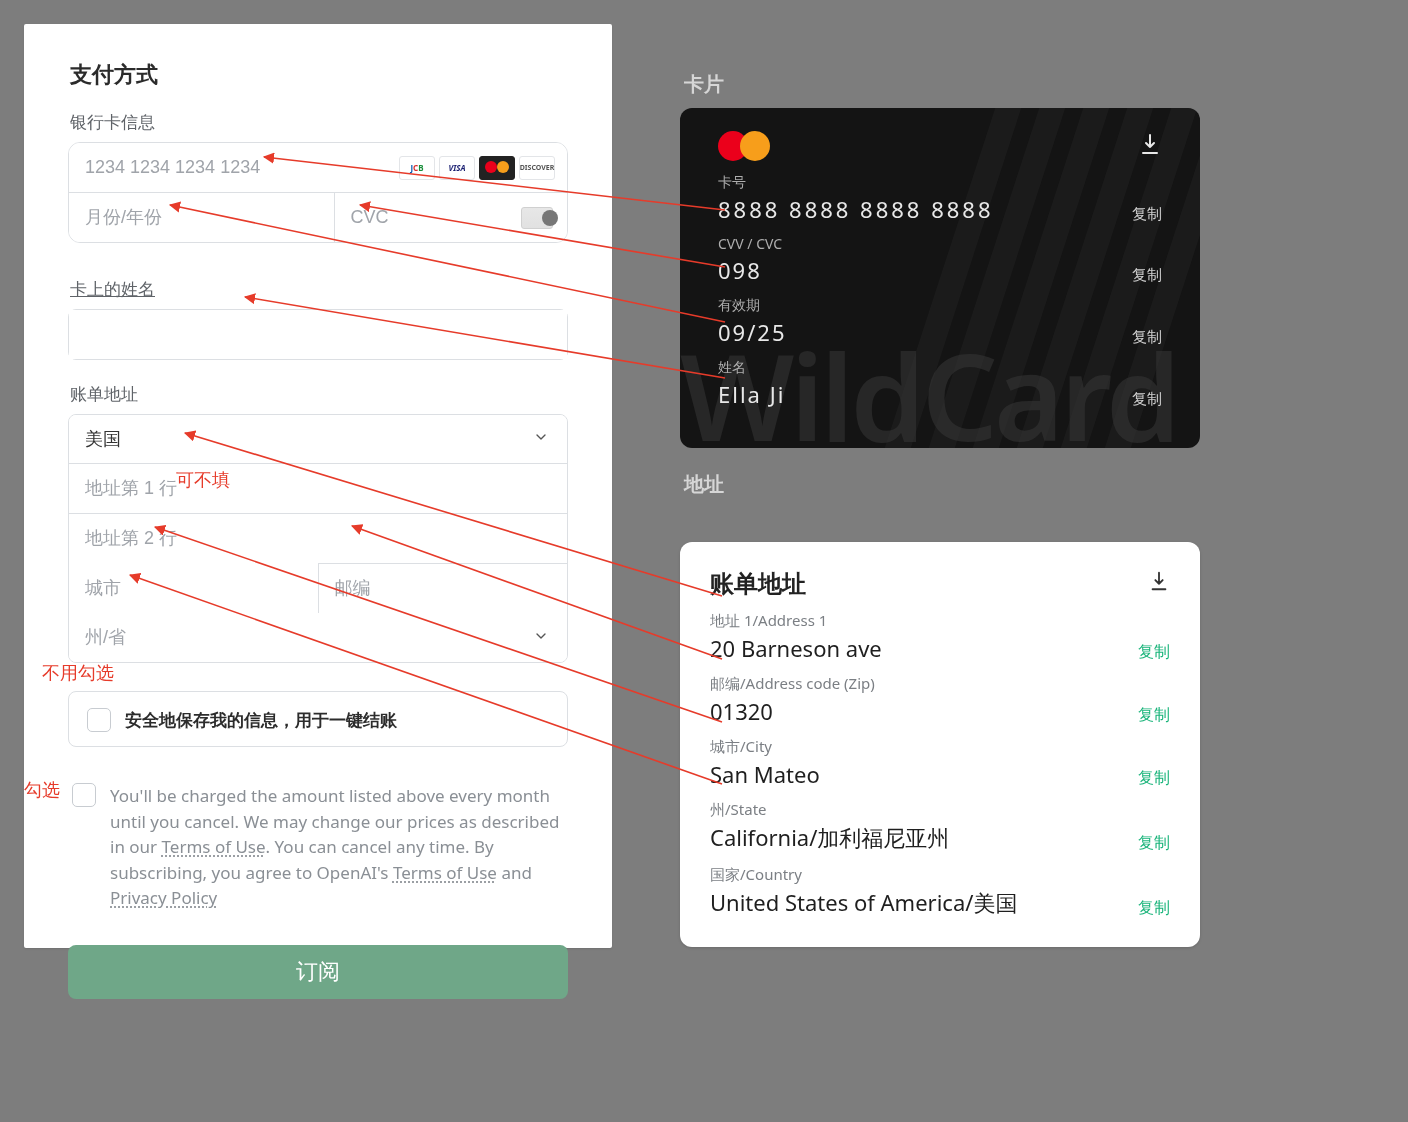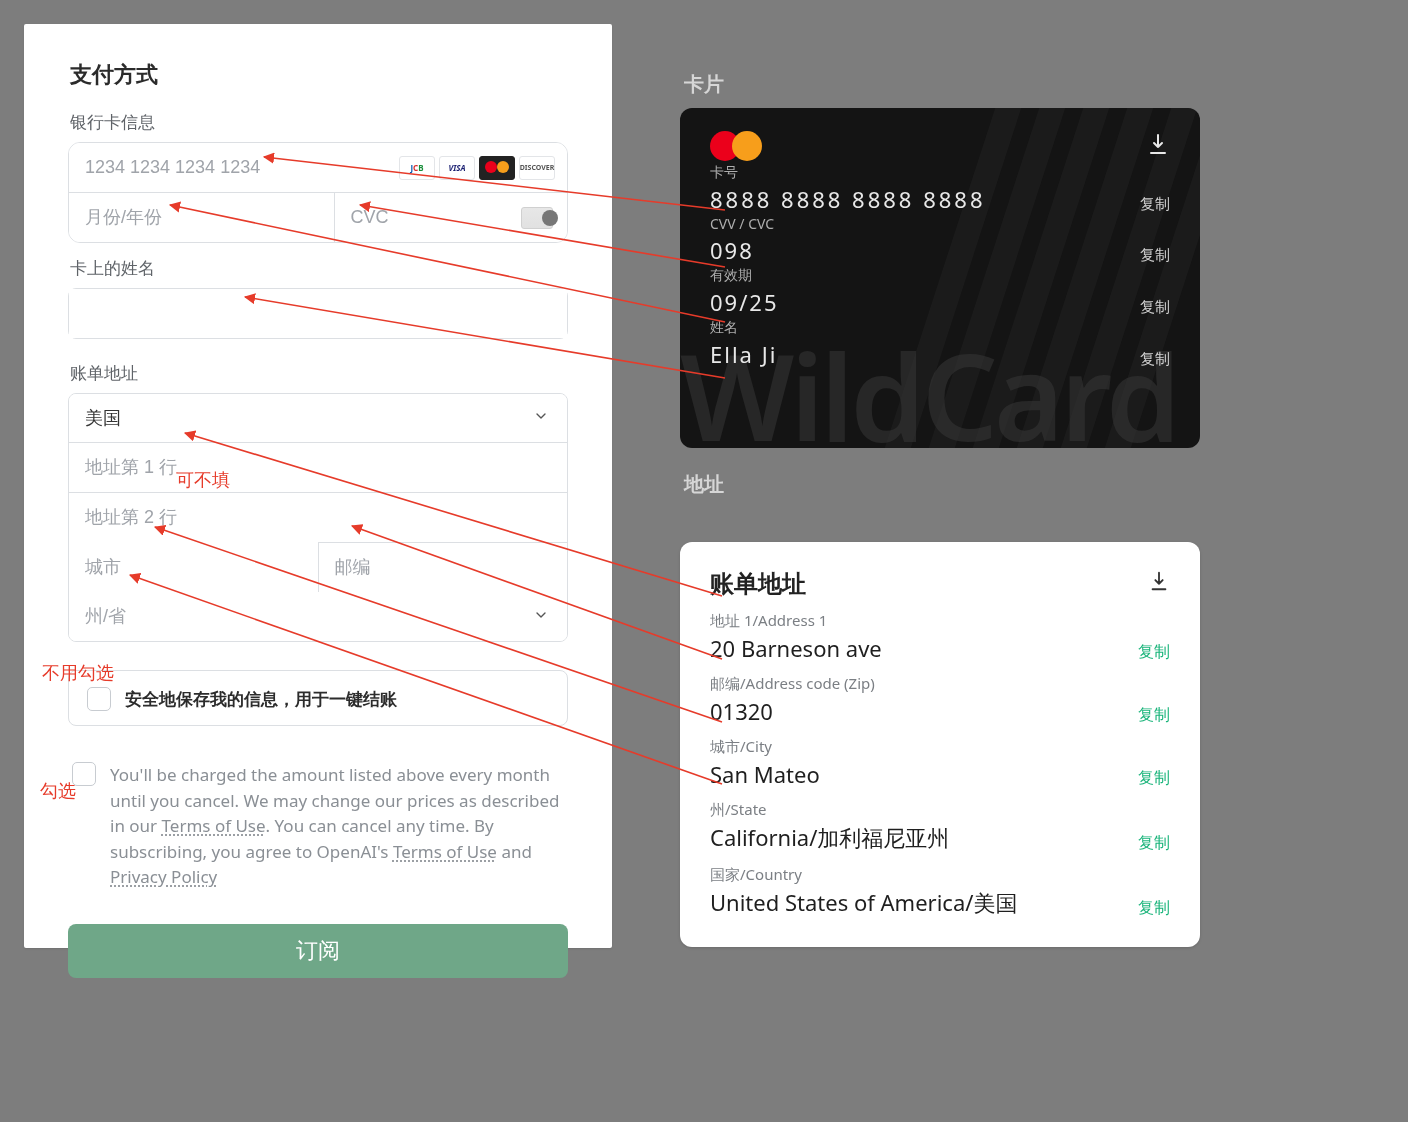--- a/index.html
+++ b/index.html
@@ -88,21 +88,21 @@
 
   .subscribe-btn{margin-top:34px;width:100%;padding:12px 0;text-align:center;background:var(--accent);color:#fff;font-size:22px;border:none;border-radius:8px;cursor:pointer;}
 
   
   .right-col{position:absolute;left:680px;top:70px;width:520px;}
   .right-label{font-size:20px;color:#d6d6d6;margin:0 0 10px 4px;font-weight:bold;}
   .card-box{width:520px;height:340px;background:var(--dark);border-radius:12px;position:relative;color:#e8e8e8;font-size:18px;overflow:hidden;}
   .card-stripes{position:absolute;top:0;right:0;bottom:0;left:260px;opacity:0.35;}
   .strip{position:absolute;top:-30px;bottom:-30px;width:26px;background:#2a2a2a;transform:skewX(-18deg);}
   .brand-bg{position:absolute;left:0;right:0;bottom:-28px;font-size:120px;font-weight:600;letter-spacing:-4px;color:#3a3a3a;opacity:0.5;white-space:nowrap;}
-  .card-inner{position:absolute;inset:0;padding:22px 30px;display:flex;flex-direction:column;}
+  .card-inner{position:absolute;inset:0;padding:22px 38px;display:flex;flex-direction:column;gap:10px;}
   .card-top{display:flex;justify-content:space-between;align-items:center;}
   .mc-logo{position:relative;width:52px;height:32px;}
   .mc-logo .a,.mc-logo .b{position:absolute;width:30px;height:30px;border-radius:50%;top:1px;}
   .mc-logo .a{background:#eb001b;left:0;}
   .mc-logo .b{background:#f79e1b;right:0;}
   .download-icon svg{width:24px;height:24px;stroke:#e8e8e8;fill:none;}
   .card-field{display:flex;justify-content:space-between;align-items:flex-end;}
   .cf-left .lab{font-size:14px;color:#aeaeae;}
   .cf-left .val{font-size:22px;font-weight:400;letter-spacing:2px;margin-top:2px;}
   .copy{font-size:15px;color:#d0d0d0;cursor:pointer;}
@@ -149,21 +149,21 @@
       <input class="input" placeholder="月份/年份" style="">
       <div class="input-w-icons" style="position:relative;">
         <input class="input" style="padding-right: 56px;" placeholder="CVC">
         <div class="cvc-icon">
             <span class="num">123</span>
           </div>
       </div>
     </div>
   </div>
 
-  <div class="field-label" style="margin-top:13px;">卡上的姓名</div>
+  <div class="field-label" style="margin-top:34px;text-decoration:underline;">卡上的姓名</div>
   <div class="single-input">
     <input class="input" style="">
   </div>
 
   <div class="field-label" style="margin-top:22px;">账单地址</div>
   <div class="addr-group">
     <div class="sel-wrap">
       <select class="select"><option>美国</option></select>
       <span class="chev"><svg viewBox="0 0 24 24">
             <polyline points="6 9 12 15 18 9" stroke-width="2" fill="none" stroke-linecap="round" stroke-linejoin="round"></polyline>
@@ -295,21 +295,21 @@
           <div class="lab">国家/Country</div>
           <div class="val">United States of America/美国</div>
         </div>
       <span class="copy-green">复制</span>
     </div>
   </div>
 </div>
 
 <div class="anno-label" style="left:176px; top:467px;">可不填</div>
 <div class="anno-label" style="left:42px; top:660px;">不用勾选</div>
-<div class="anno-label" style="left:40px; top:778px;">勾选</div>
+<div class="anno-label" style="left:24px; top:778px;font-family:Liberation Serif, serif;">勾选</div>
 
 <svg class="arrows">
   <defs>
     <marker id="ah" viewBox="0 0 10 10" refX="9" refY="5" markerWidth="7" markerHeight="7" orient="auto-start-reverse">
       <path d="M 0 0 L 10 5 L 0 10 z" fill="#e63b2a"></path>
     </marker>
   </defs>
 
   <line x1="725" y1="210" x2="264" y2="157"></line>
 

